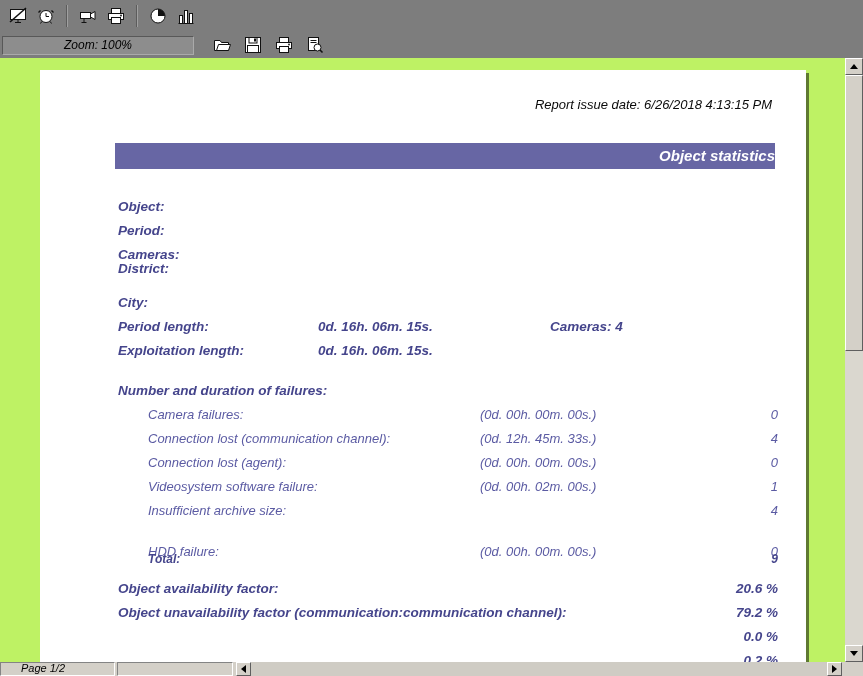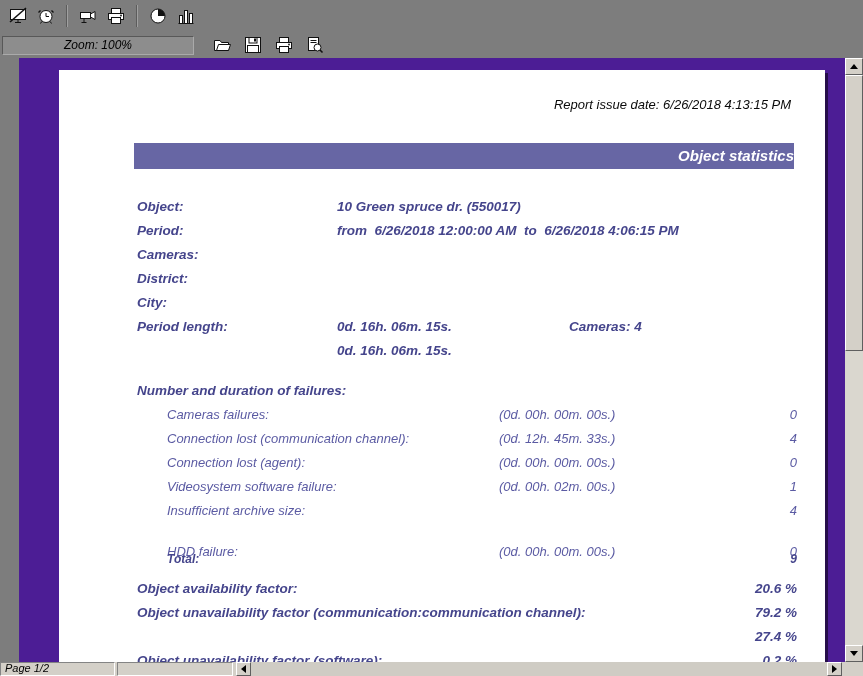--- a/index.html
+++ b/index.html
@@ -15,21 +15,21 @@
   .sep { width:2px; height:22px; margin:0 6px; border-left:1px solid #5c5c5c; border-right:1px solid #a0a0a0; }
   .zoom { width:192px; height:19px; background:#8d8d8d;
           border-top:1px solid #585858; border-left:1px solid #585858;
           border-bottom:1px solid #aaaaaa; border-right:1px solid #aaaaaa;
           display:flex; align-items:center; justify-content:center;
           font-size:12px; color:#000; }
   .tb2 .tbtn:first-of-type { margin-left:12px; }
   .tb2 .tbtn { width:31px; }
 
   
-  .viewer { position:relative; height:604px; background:#4c1d95; overflow:hidden; flex:none;margin-left:19px; }
+  .viewer { position:relative; height:604px; background:#bef264; overflow:hidden; flex:none; }
   .page { position:absolute; left:40px; top:12px; width:766px; height:720px; background:#ffffff;
           box-shadow:3px 3px 0 rgba(0,0,0,0.5); }
 
   .rdate { position:absolute; top:27px; right:34px; font-size:13px; color:#0a0a0a; }
   .band  { position:absolute; top:73px; left:75px; width:660px; height:26px; line-height:26px;
            background:#6766a4; color:#ffffff; font-weight:bold; font-size:15px; text-align:right; }
 
   .prow { position:absolute; left:0; width:766px; height:24px; line-height:24px; font-size:13.5px; }
   .lbl   { position:absolute; left:78px;  font-weight:bold; color:#45458c; }
   .val   { position:absolute; left:278px; font-weight:bold; color:#45458c; white-space:pre; }
@@ -50,21 +50,21 @@
   .vbtn { position:absolute; left:0; width:18px; height:17px; background:#d4d0c8;
           border:1px solid; border-color:#ffffff #5f5f5f #5f5f5f #ffffff;
           display:flex; align-items:center; justify-content:center; }
   .vbtn.up { top:0; } .vbtn.down { bottom:0; }
   .vthumb { position:absolute; left:0; top:17px; width:18px; height:276px; background:#d4d0c8;
             border:1px solid; border-color:#ffffff #5f5f5f #5f5f5f #ffffff; }
 
   
   .status { height:14px; background:#d4d0c8; display:flex; align-items:stretch; font-size:11px; flex:none; }
   .spanel { border:1px solid; border-color:#848484 #ffffff #ffffff #848484;
-            padding-left:4px; line-height:11px; color:#000; }
+            padding-left:20px; line-height:11px; color:#000; }
   .spanel.p1 { width:115px; }
   .spanel.p2 { width:116px; margin-left:2px; }
   .hscroll { position:relative; flex:1; margin-left:3px; margin-right:21px; background:#cfccc4; }
   .hbtn { position:absolute; top:0; width:15px; height:14px; background:#d4d0c8;
           border:1px solid; border-color:#ffffff #5f5f5f #5f5f5f #ffffff;
           display:flex; align-items:center; justify-content:center; }
   .hbtn.left { left:0; } .hbtn.right { right:0; }
 
   
   .tri-up    { width:0; height:0; border-left:4px solid transparent; border-right:4px solid transparent; border-bottom:5px solid #000; }
@@ -166,53 +166,52 @@
   </div>
 
   <div class="viewer">
     <div class="page">
 
       <div class="rdate">Report issue date: 6/26/2018 4:13:15 PM</div>
       <div class="band">Object statistics</div>
 
       <div class="prow" style="top:125px">
         <span class="lbl">Object:</span>
-        <span class="val">10 Green spruce dr. (550017)</span>
       </div>
       <div class="prow" style="top:149px">
         <span class="lbl">Period:</span>
-        <span class="val">from  6/26/2018 12:00:00 AM  to  6/26/2018 4:06:15 PM</span>
       </div>
       <div class="prow" style="top:173px">
         <span class="lbl">Cameras:</span>
         <span class="val"></span>
       </div>
-      <div class="prow" style="top:197px">
+      <div class="prow" style="top:187px">
         <span class="lbl">District:</span>
         <span class="val"></span>
       </div>
       <div class="prow" style="top:221px">
         <span class="lbl">City:</span>
         <span class="val"></span>
       </div>
       <div class="prow" style="top:245px">
         <span class="lbl">Period length:</span>
         <span class="val">0d. 16h. 06m. 15s.</span>
         <span class="extra">Cameras: 4</span>
       </div>
       <div class="prow" style="top:269px">
+        <span class="lbl">Exploitation length:</span>
         <span class="val">0d. 16h. 06m. 15s.</span>
       </div>
 
       <div class="prow" style="top:309px">
         <span class="lbl">Number and duration of failures:</span>
       </div>
 
       <div class="frow" style="top:333px">
-        <span class="flbl">Cameras failures:</span>
+        <span class="flbl">Camera failures:</span>
         <span class="fdur">(0d. 00h. 00m. 00s.)</span>
         <span class="fcnt">0</span>
       </div>
       <div class="frow" style="top:357px">
         <span class="flbl">Connection lost (communication channel):</span>
         <span class="fdur">(0d. 12h. 45m. 33s.)</span>
         <span class="fcnt">4</span>
       </div>
       <div class="frow" style="top:381px">
         <span class="flbl">Connection lost (agent):</span>
@@ -240,24 +239,23 @@
 
       <div class="facrow" style="top:507px">
         <span class="faclbl">Object availability factor:</span>
         <span class="facval">20.6 %</span>
       </div>
       <div class="facrow" style="top:531px">
         <span class="faclbl">Object unavailability factor (communication:communication channel):</span>
         <span class="facval">79.2 %</span>
       </div>
       <div class="facrow" style="top:555px">
-        <span class="facval">27.4 %</span>
+        <span class="facval">0.0 %</span>
       </div>
       <div class="facrow" style="top:579px">
-        <span class="faclbl">Object unavailability factor (software):</span>
         <span class="facval">0.2 %</span>
       </div>
 
     </div>
 
     <div class="vscroll">
       <div class="vbtn up">
         <div class="tri-up"></div>
       </div>
       <div class="vthumb"></div>

